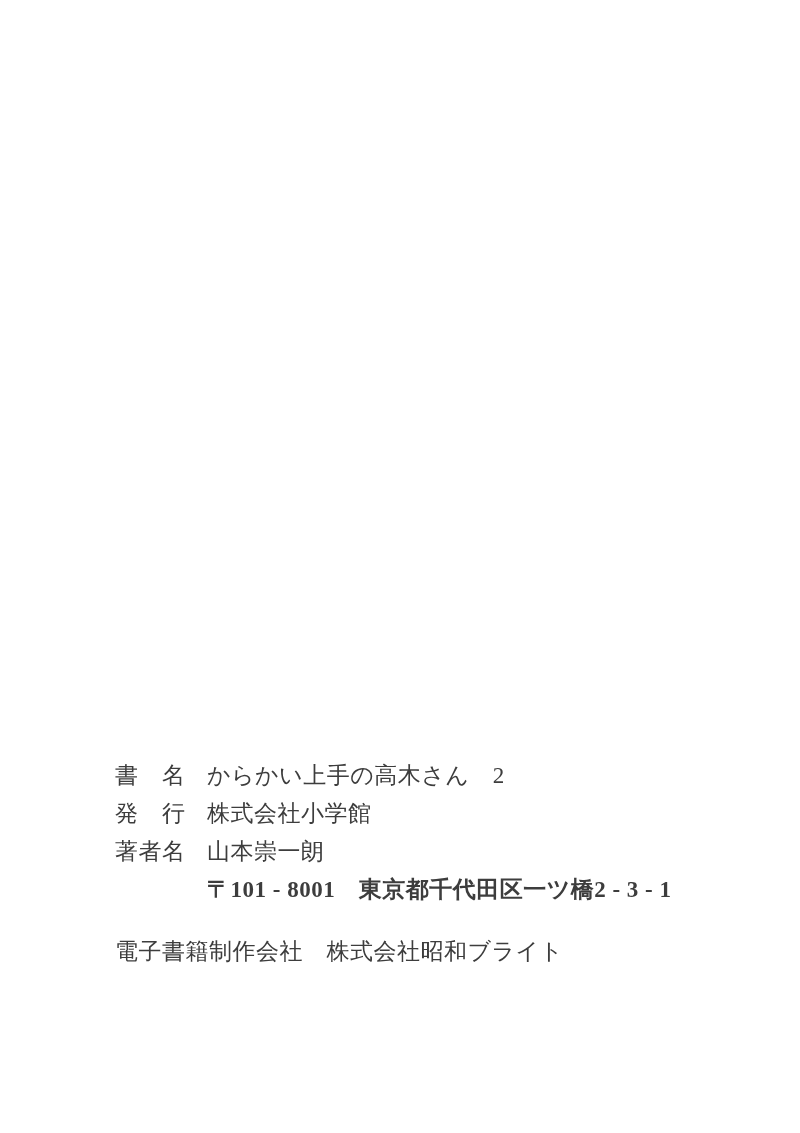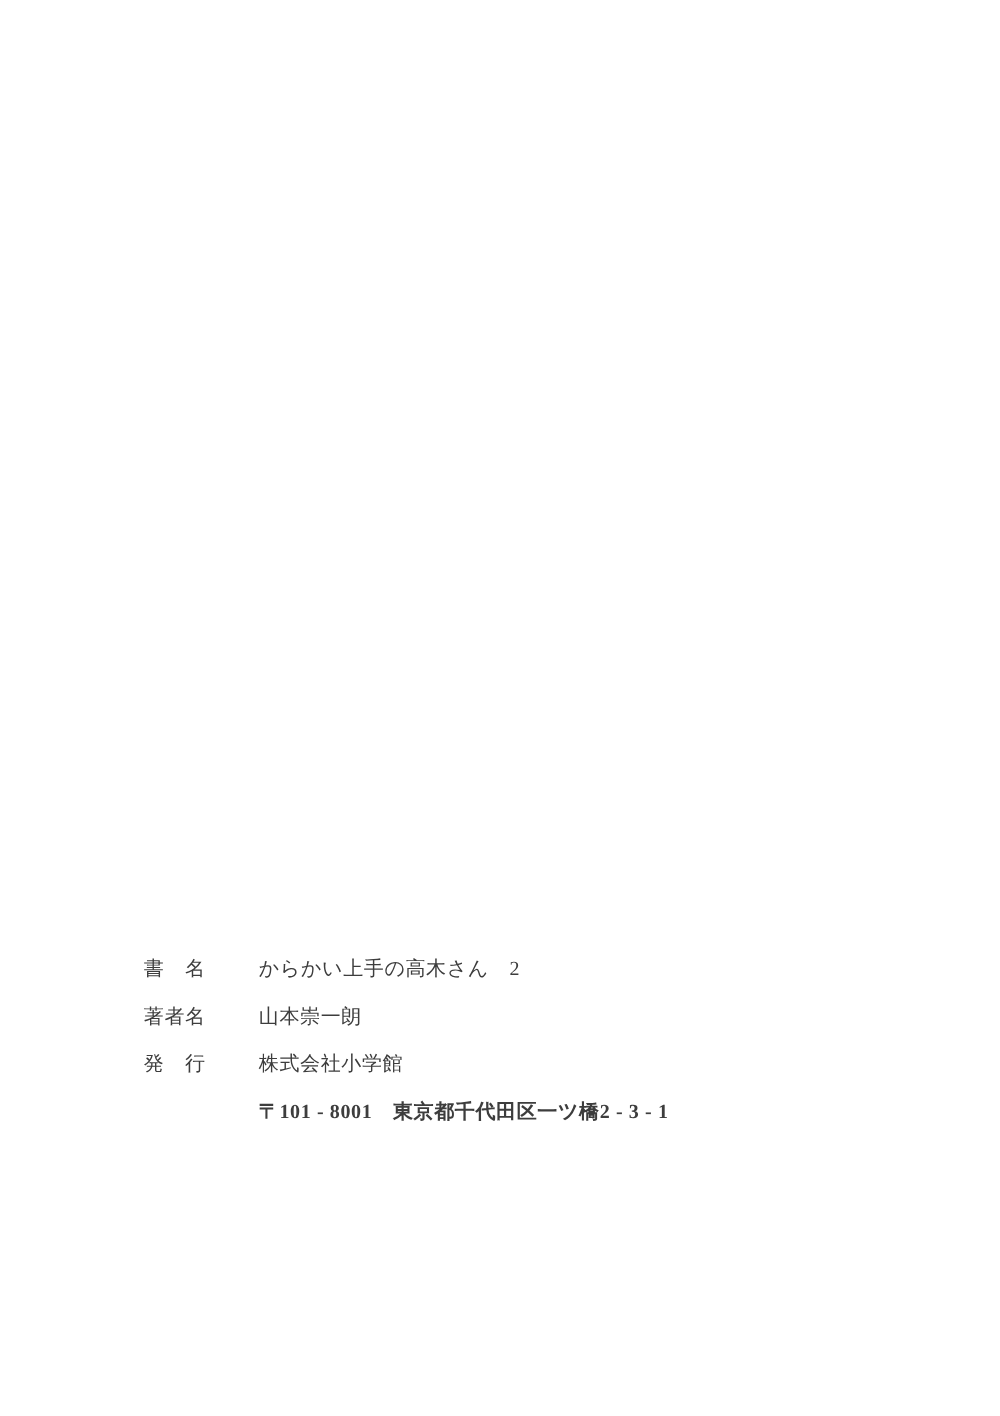--- a/index.html
+++ b/index.html
@@ -14,21 +14,21 @@
     position: relative;
     width: 800px;
     height: 1133px;
     background: #ffffff;
   }
   .colophon {
     position: absolute;
     left: 115px;
     top: 757px;
     color: #3d3d3d;
-    font-size: 16px;
+    font-size: 23px;
     line-height: 38px;
     letter-spacing: 0.5px;
     white-space: nowrap;
   }
   .colophon-row { display: block; height: 38px; }
   .colophon-label {
     display: inline-block;
     width: 92px; 
     vertical-align: top;
   }
@@ -40,24 +40,25 @@
 <body>
 
 <div class="page">
   <div class="colophon">
 
     <div class="colophon-row">
       <span class="colophon-label">書　名</span><span class="colophon-value">からかい上手の高木さん　2</span>
     </div>
 
     <div class="colophon-row">
-      <span class="colophon-label">著者名</span><span class="colophon-value">山本崇一朗</span>
+      <span class="colophon-label">発　行</span><span class="colophon-value">株式会社小学館</span>
     </div>
 
     <div class="colophon-row">
-      <span class="colophon-label">発　行</span><span class="colophon-value">株式会社小学館</span>
+      <span class="colophon-label">著者名</span><span class="colophon-value">山本崇一朗</span>
     </div>
 
     <div class="address-row">〒101 - 8001　東京都千代田区一ツ橋2 - 3 - 1</div>
 
+    <div class="production-row">電子書籍制作会社　株式会社昭和ブライト</div>
 
   </div>
 </div>
 
 </body></html>

